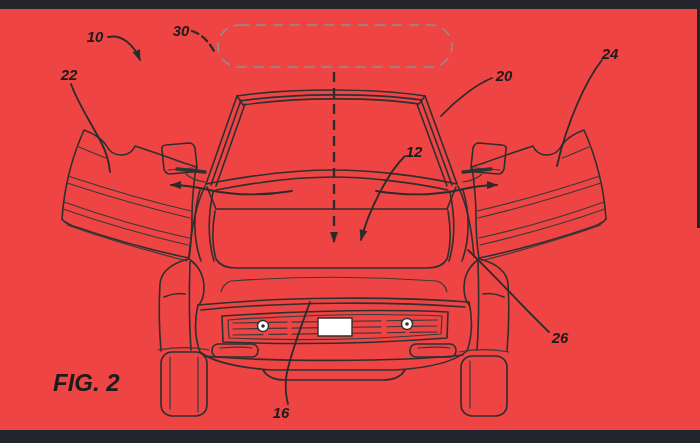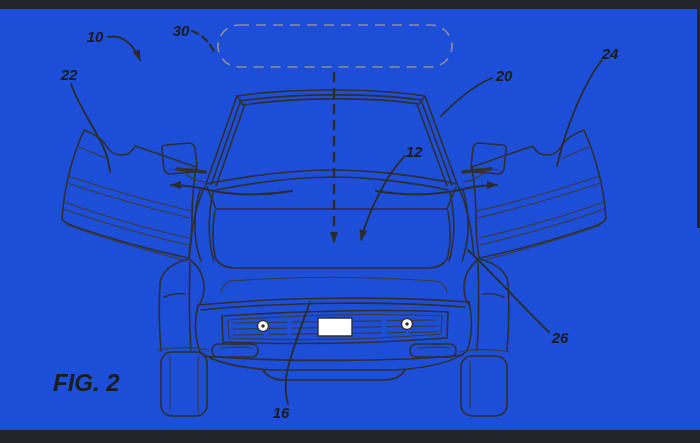--- a/index.html
+++ b/index.html
@@ -1,16 +1,16 @@
 <!DOCTYPE html>
 <html><head>
 <meta charset="utf-8">
 <style>
   html,body{margin:0;padding:0;background:#fff;}
-  .frame{position:relative;width:700px;height:443px;background:#1d4ed8;overflow:hidden;
+  .frame{position:relative;width:700px;height:443px;background:#ef4444;overflow:hidden;
          font-family:"Liberation Sans",sans-serif;}
   .bar{position:absolute;left:0;width:100%;background:#22252b;}
   .bar-top{top:0;height:9px;}
   .bar-bottom{bottom:0;height:13px;}
   .edge-right{position:absolute;top:0;right:0;width:3px;height:228px;background:#22252b;}
   svg{position:absolute;left:0;top:0;display:block;}
   path,rect,circle,line{vector-effect:non-scaling-stroke;}
   .ln{fill:none;stroke:#2f2f2f;stroke-width:1.6;stroke-linecap:round;stroke-linejoin:round;}
   .thin{stroke-width:1.2;stroke:#3a3a3a;}
   .thick{stroke-width:3.6;stroke:#303030;}

